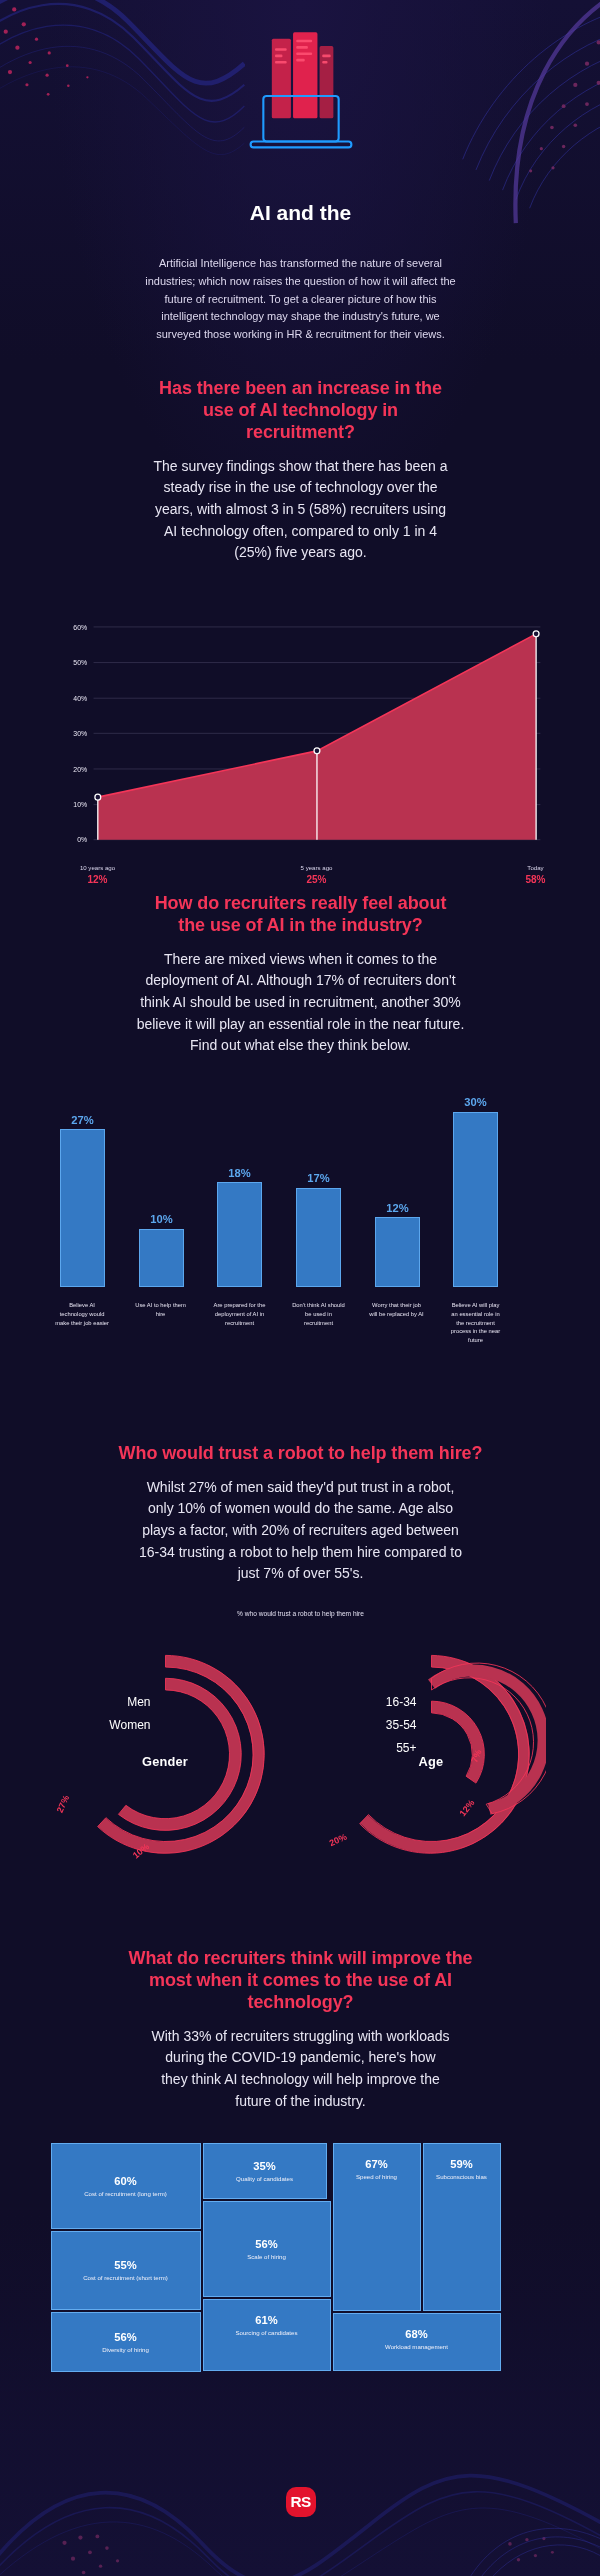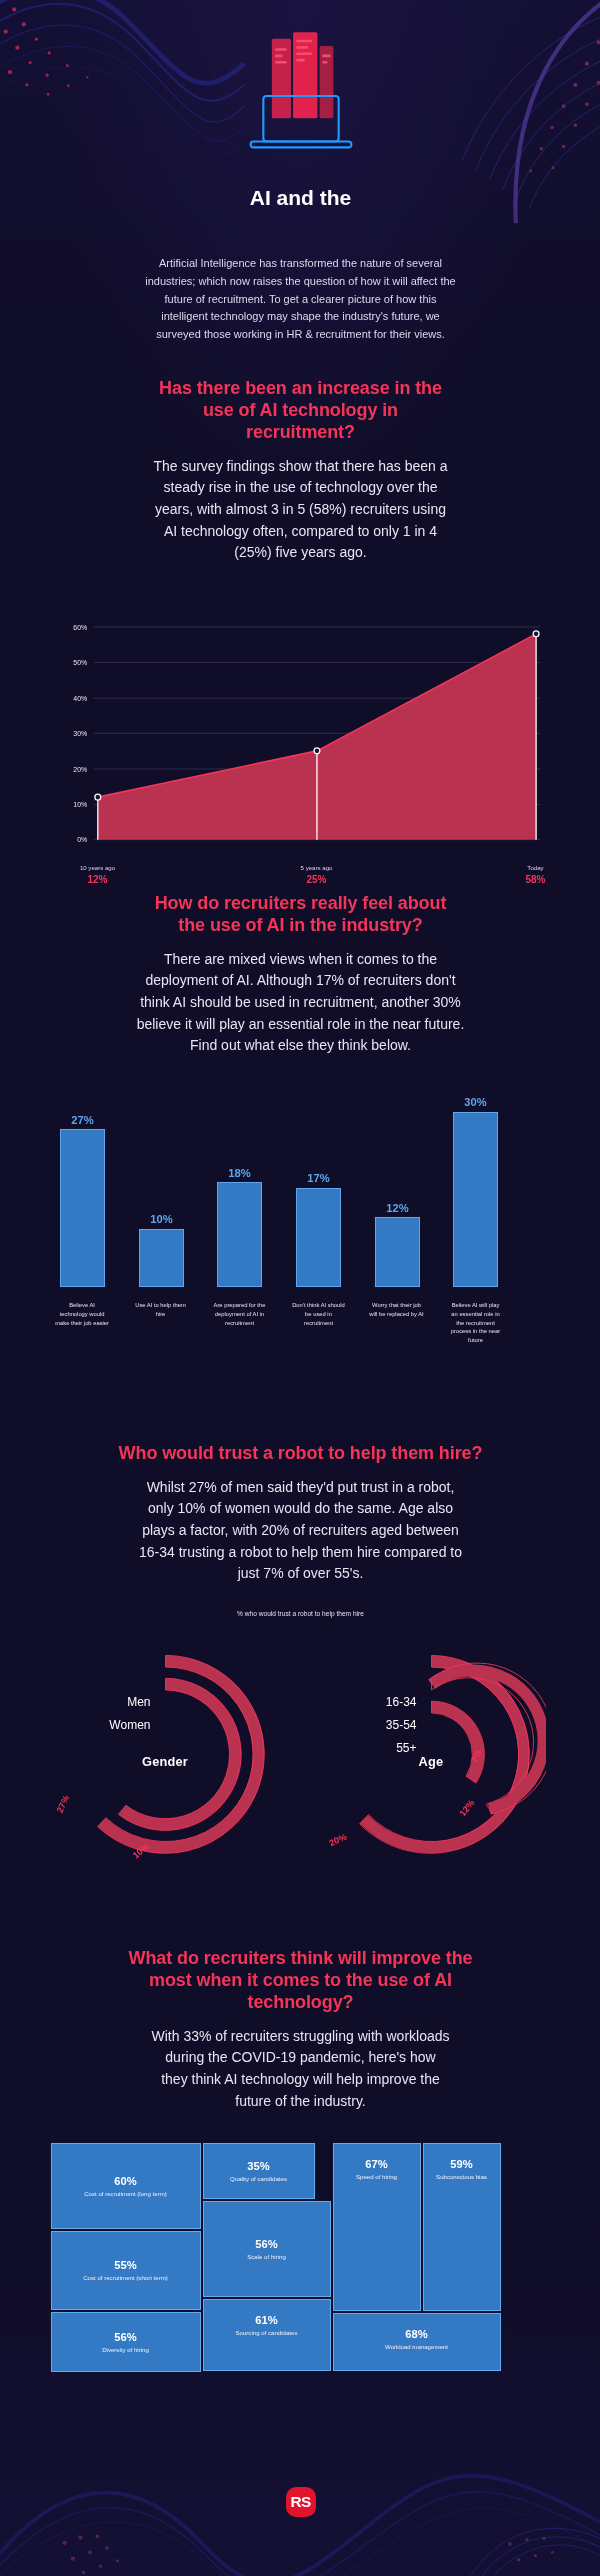--- a/index.html
+++ b/index.html
@@ -27,21 +27,21 @@
     letter-spacing:-0.1px;
   }
   .sec-body{
     font-size:14px;line-height:1.55;color:#e8e6f3;
     width:330px;margin:11.7px auto 0;font-weight:400;
   }
   
   .hero{position:relative;height:340px;}
   .laptop{position:absolute;left:50%;top:28px;transform:translateX(-50%);}
   .hero-title{
-    position:absolute;left:0;right:0;top:186px;text-align:center;
+    position:absolute;left:0;right:0;top:201px;text-align:center;
     font-size:21px;line-height:1.16;font-weight:bold;color:#fff;
   }
   .hero-sub{
     position:absolute;left:50%;transform:translateX(-50%);top:255px;
     width:319px;text-align:center;font-size:11px;line-height:1.62;color:#ded9ef;
   }
   
   .sec1{position:relative;padding-top:38px;height:532px;}
   .areachart{position:relative;width:500px;margin:31px auto 0;height:266px;}
   .areachart svg{position:absolute;left:0;top:0;}
@@ -427,21 +427,21 @@
       </div>
       <div class="tile" style="left:0;top:88px;width:150px;height:79px;">
         <div class="v">55%</div>
         <div class="l">Cost of recruitment (short term)</div>
       </div>
       <div class="tile" style="left:0;top:169px;width:150px;height:60px;">
         <div class="v">56%</div>
         <div class="l">Diversity of hiring</div>
       </div>
 
-      <div class="tile" style="left:152px;top:0;width:112px;height:56px;">
+      <div class="tile" style="left:152px;top:0;width:124px;height:56px;">
         <div class="v">35%</div>
         <div class="l">Quality of candidates</div>
       </div>
       <div class="tile" style="left:152px;top:58px;width:128px;height:96px;">
         <div class="v">56%</div>
         <div class="l">Scale of hiring</div>
       </div>
       <div class="tile topalign" style="left:152px;top:156px;width:128px;height:72px;">
         <div class="v">61%</div>
         <div class="l">Sourcing of candidates</div>

